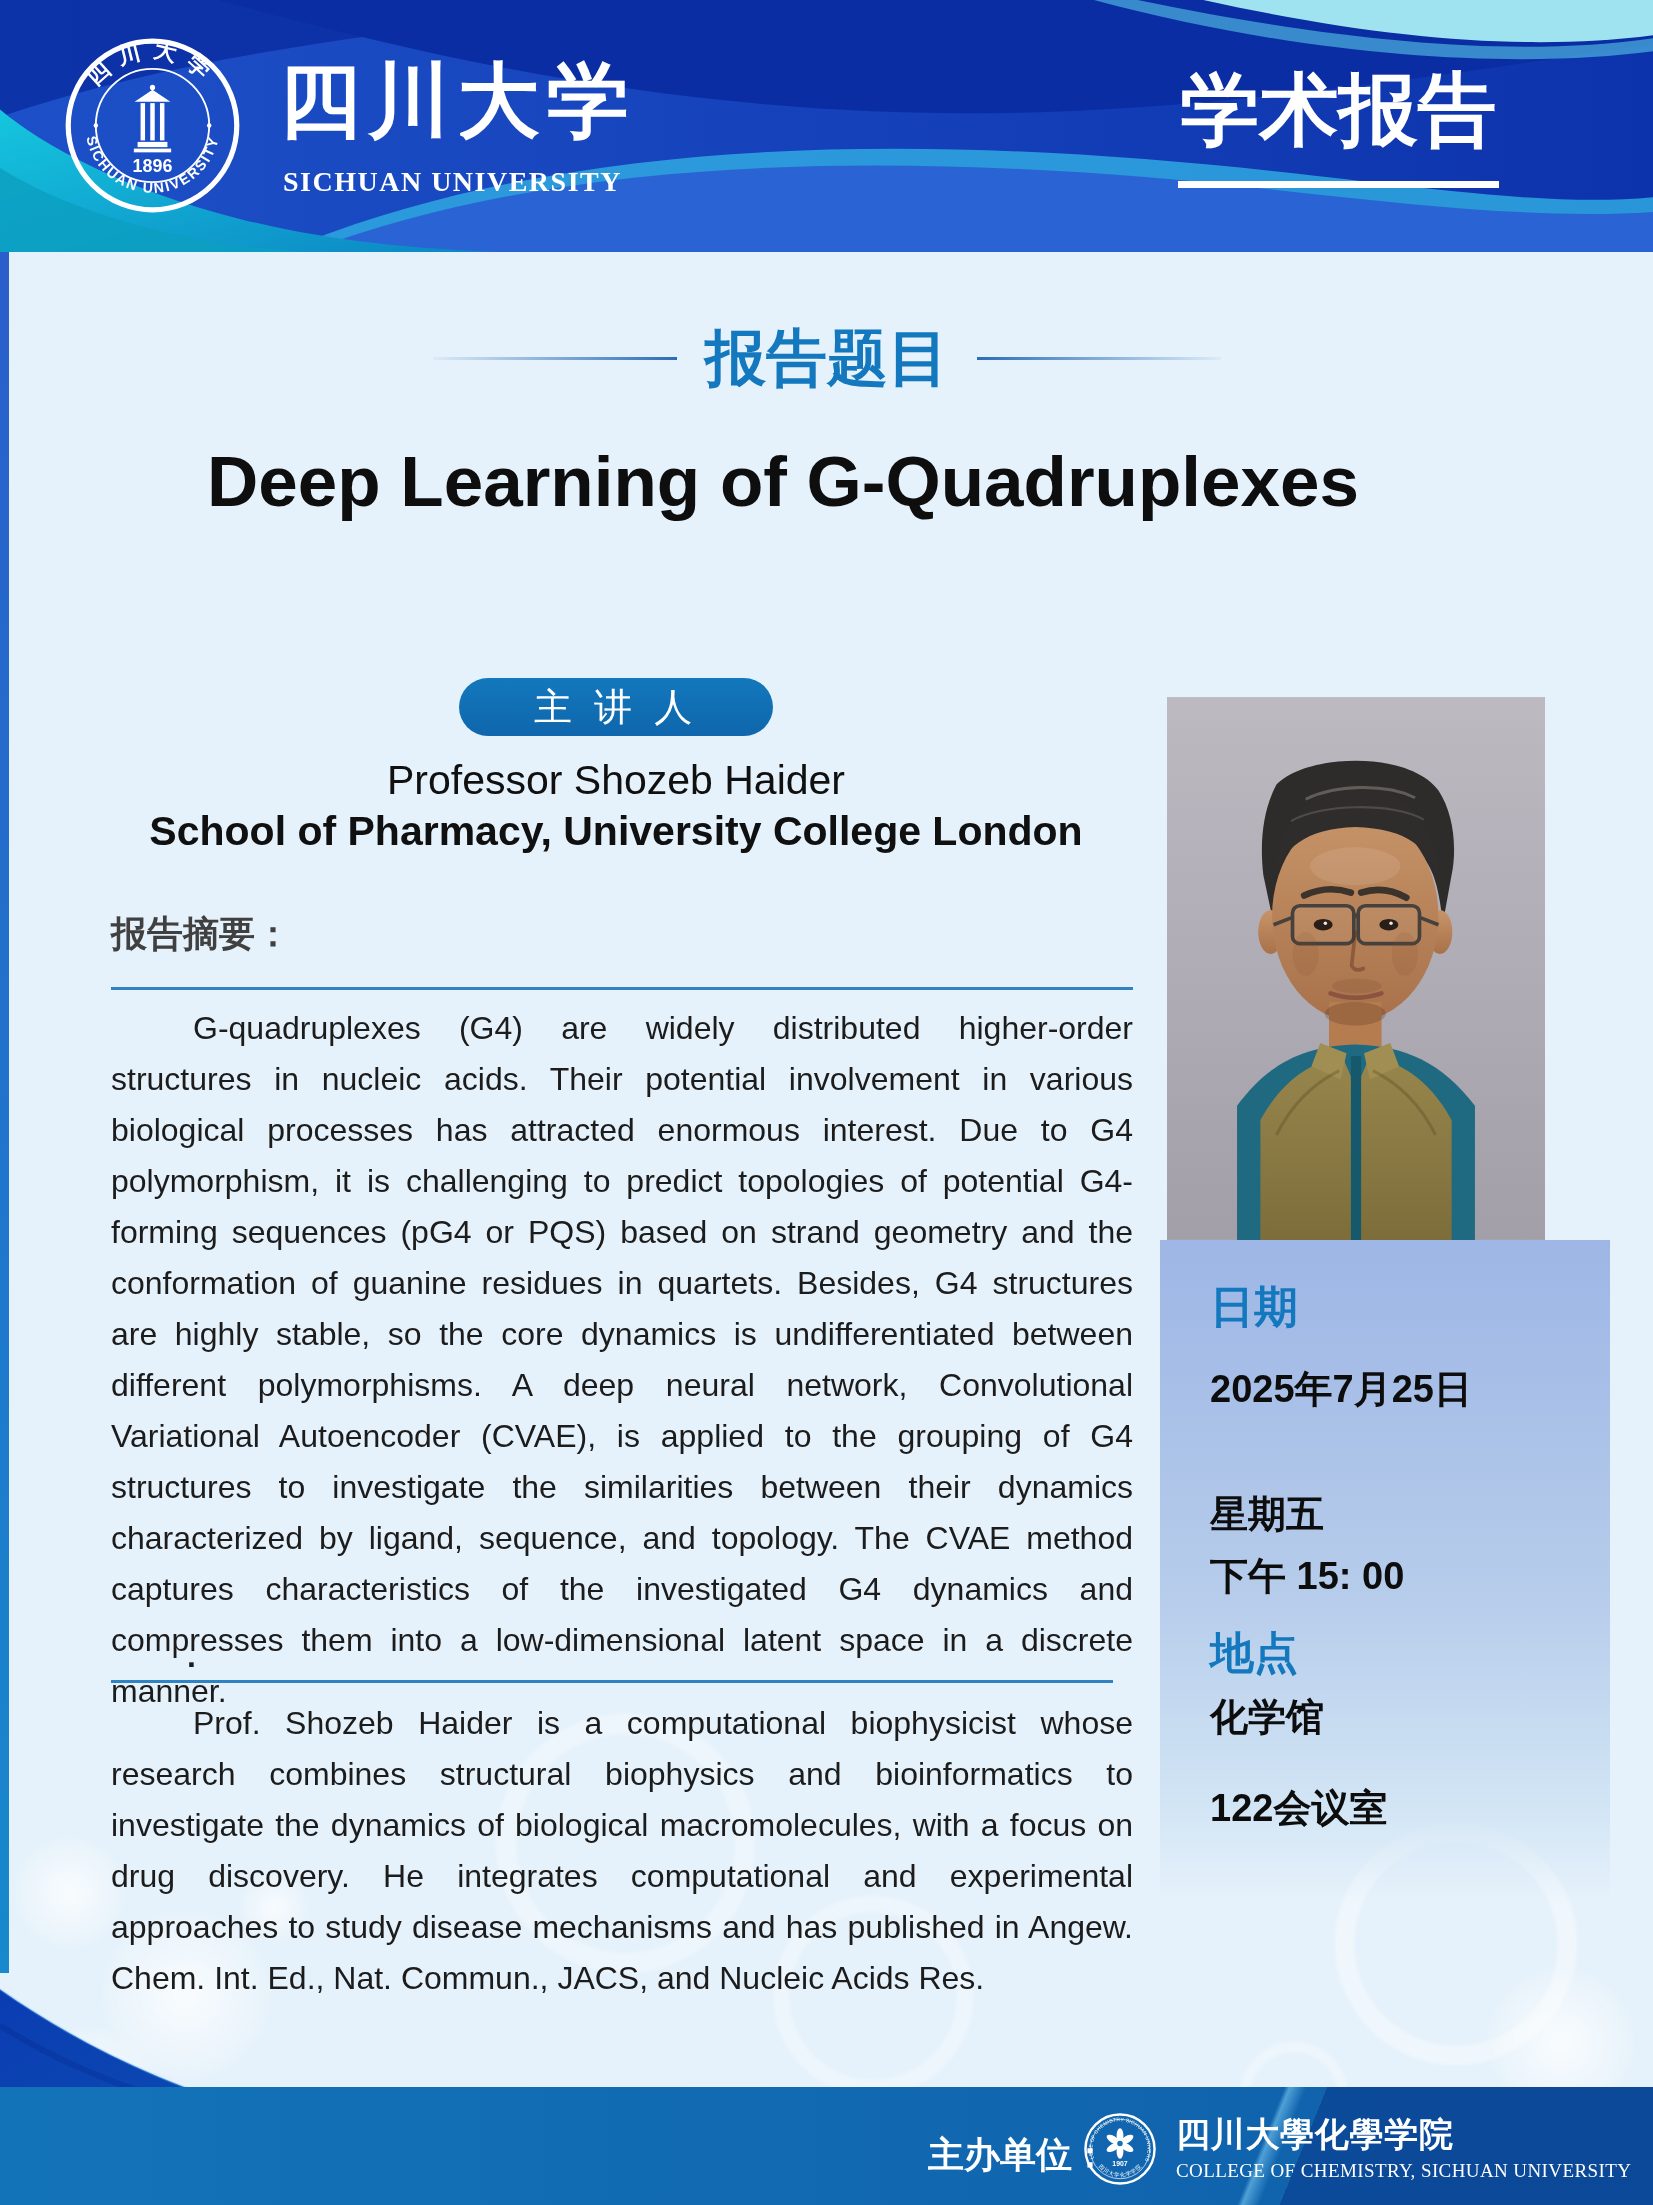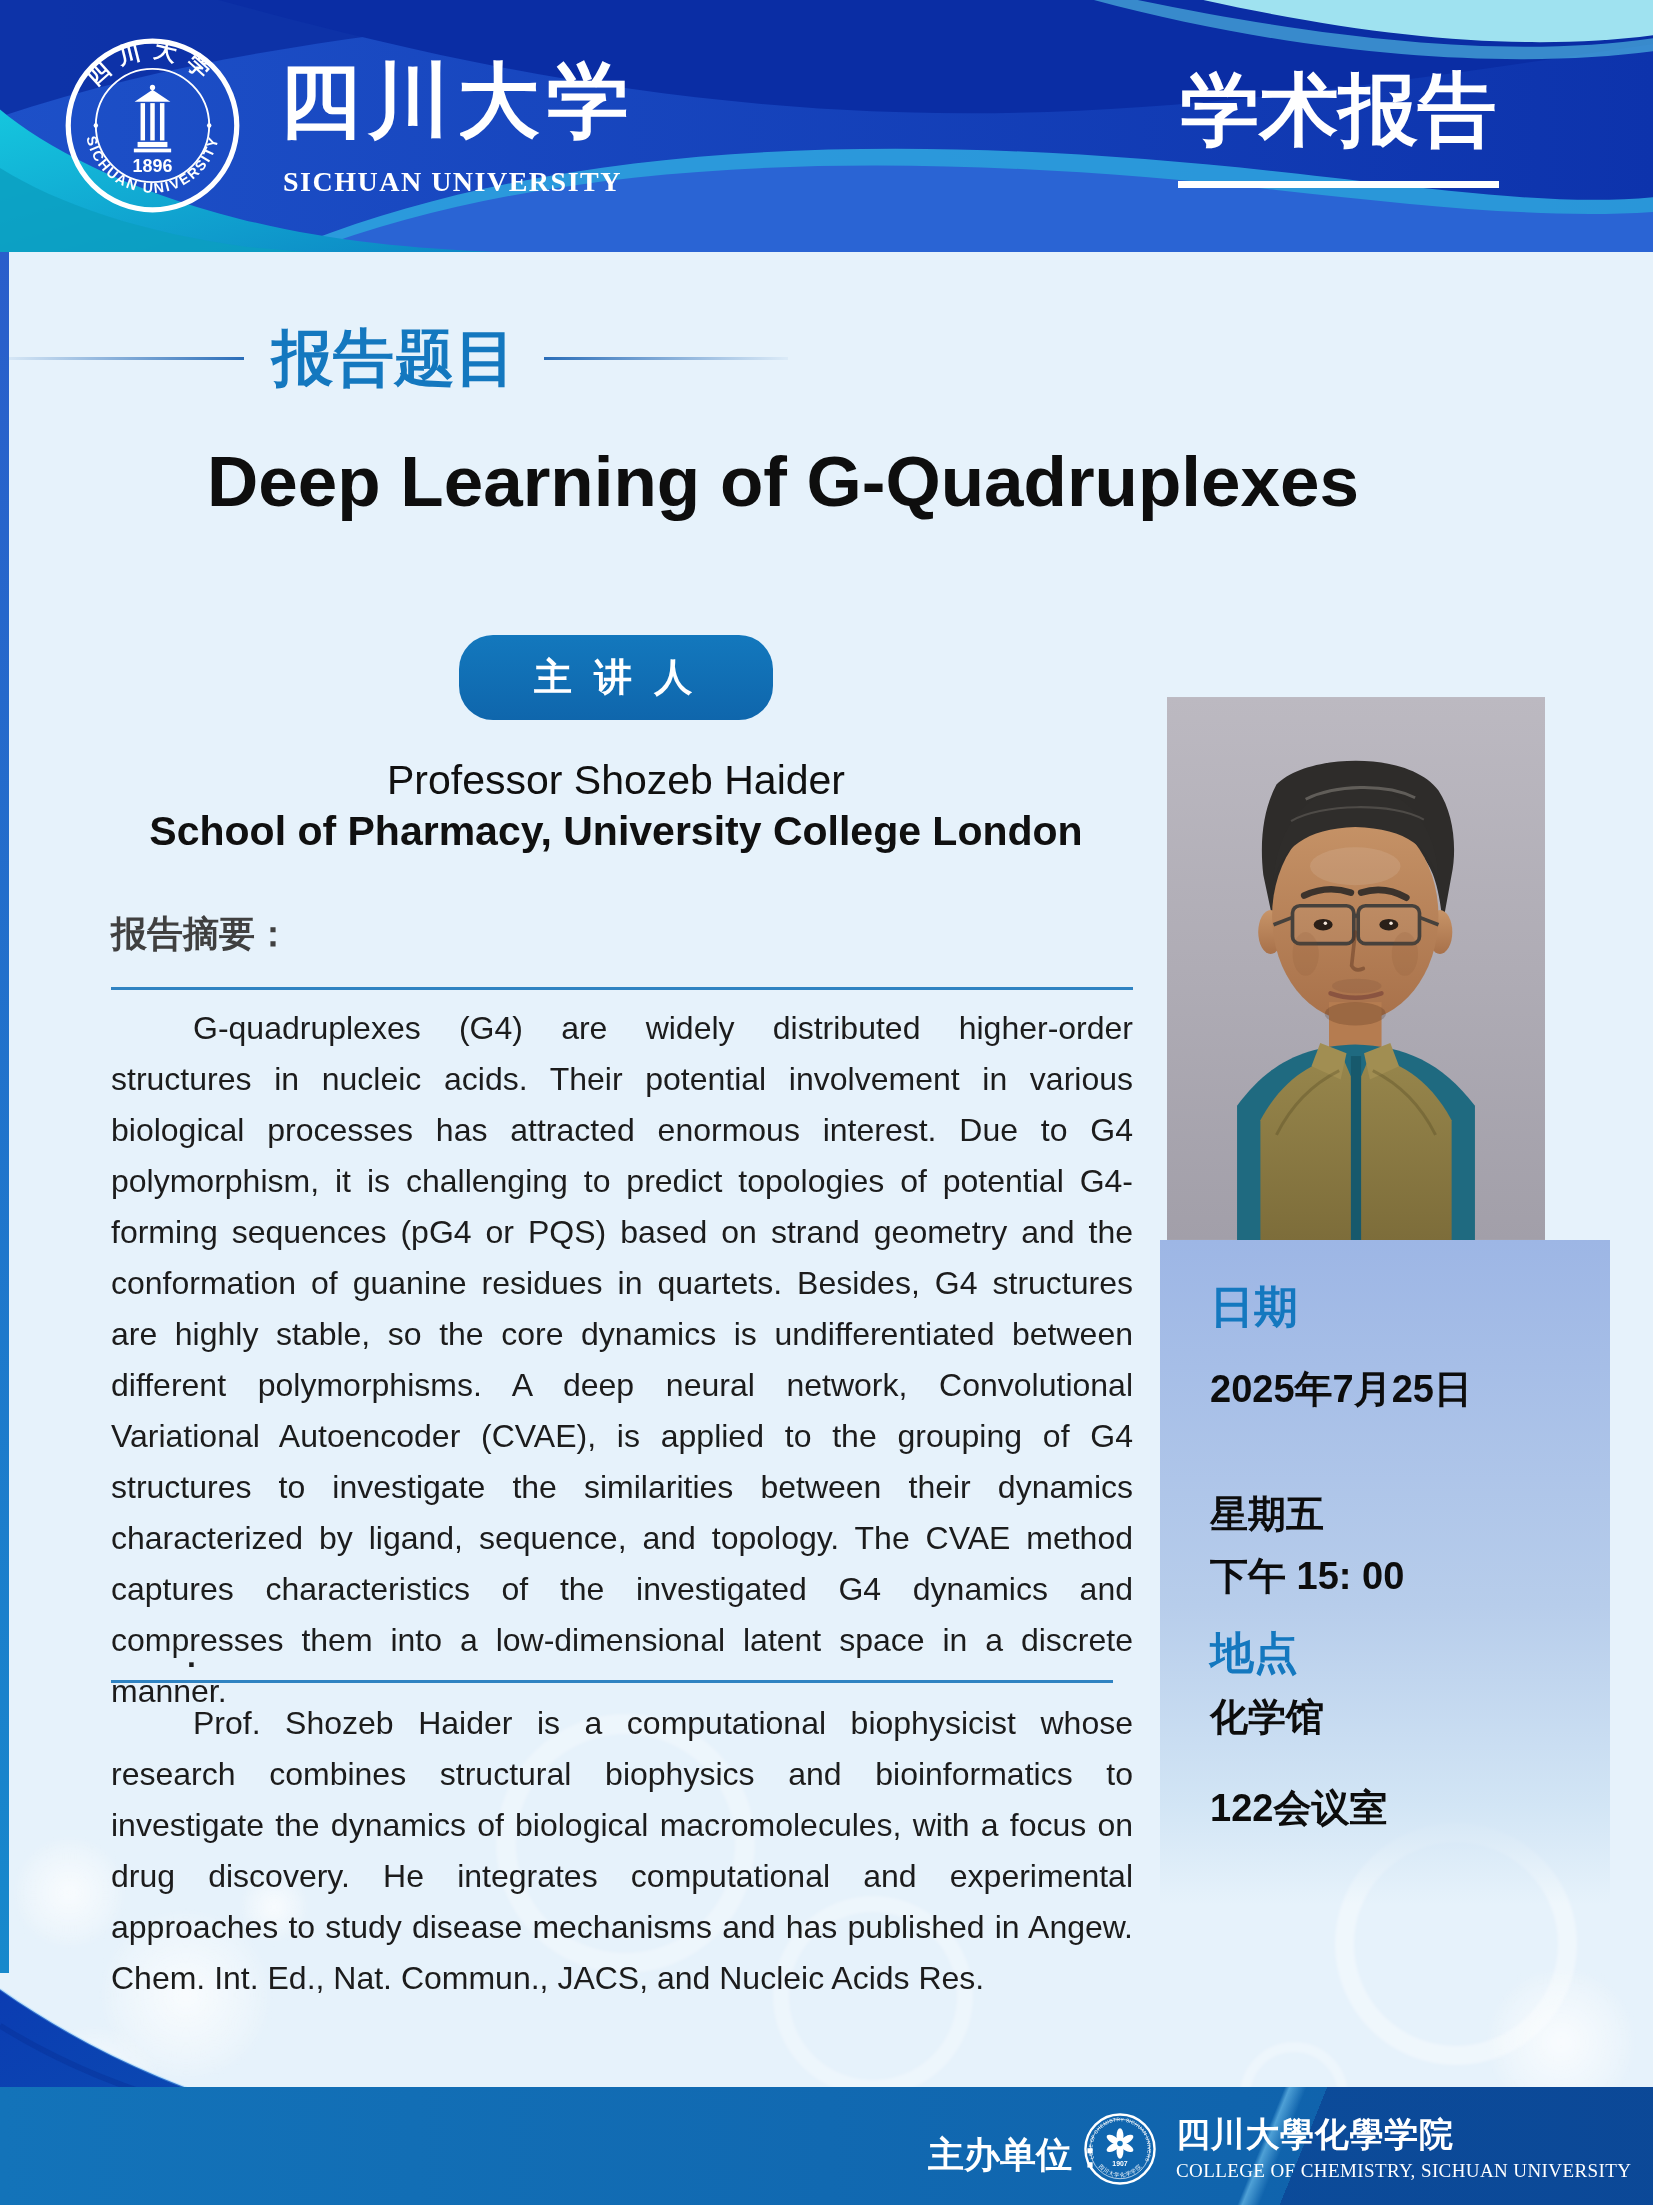--- a/index.html
+++ b/index.html
@@ -16,33 +16,33 @@
   .seal{left:63px;top:36px;width:179px;height:179px;}
   .uni-zh{left:279px;top:53px;width:365px;font-size:82px;font-weight:700;color:#ffffff;letter-spacing:7.3px;line-height:95px;}
   .uni-en{left:283px;top:166px;font-family:"Liberation Serif",serif;font-size:28px;font-weight:700;color:#ffffff;letter-spacing:1.5px;}
   .banner-title{left:1178px;top:70px;width:321px;text-align:center;font-size:79px;font-weight:800;color:#ffffff;line-height:79px;letter-spacing:0px;}
   .banner-underline{left:1178px;top:181px;width:321px;height:6.6px;background:#ffffff;}
 
   
   .left-strip{left:0;top:252px;width:8.8px;height:1721px;background:linear-gradient(180deg,#2a5ecb,#1789cc);}
 
   
-  .sec-row{left:0;top:322px;width:1654px;display:flex;align-items:center;gap:28px;}
+  .sec-row{left:0;top:322px;width:1654px;display:flex;align-items:center;justify-content:center;gap:28px;}
   .sec-row .hline{width:244px;height:3.6px;}
   .sec-row .hline.l{background:linear-gradient(90deg,rgba(42,109,184,0.05),#2a6db8);}
   .sec-row .hline.r{background:linear-gradient(90deg,#2a6db8,rgba(42,109,184,0.05));}
   .sec-title{font-size:61px;font-weight:800;color:#1478bf;line-height:73px;}
 
   
   .talk-title{left:0;top:438px;width:1566px;text-align:center;font-size:71px;font-weight:800;color:#0e0e0e;line-height:88px;}
 
   
-  .pill{left:459px;top:635px;width:314px;height:85px;border-radius:34px;
+  .pill{left:459px;top:678px;width:314px;height:58px;border-radius:34px;
     background:linear-gradient(180deg,#1378bd,#0f66ac);
-    color:#fff;font-size:38px;font-weight:700;letter-spacing:5.8px;
+    color:#fff;font-size:38px;font-weight:400;letter-spacing:5.8px;
     display:flex;align-items:center;justify-content:center;}
   .sp-name{left:62px;top:757px;width:1108px;text-align:center;font-size:41px;font-weight:400;color:#101010;}
   .sp-aff{left:62px;top:808px;width:1108px;text-align:center;font-size:41px;font-weight:800;color:#101010;}
 
   
   .sec-h{font-size:36px;font-weight:800;color:#404040;}
   .abs-h{left:111px;top:910px;}
   .rule{height:2.9px;background:#2f83c2;}
   .abs-rule{left:111px;top:987px;width:1022px;}
   .body-p{width:1022px;font-size:32px;line-height:51px;text-align:justify;text-indent:82px;color:#1c1c1c;}

